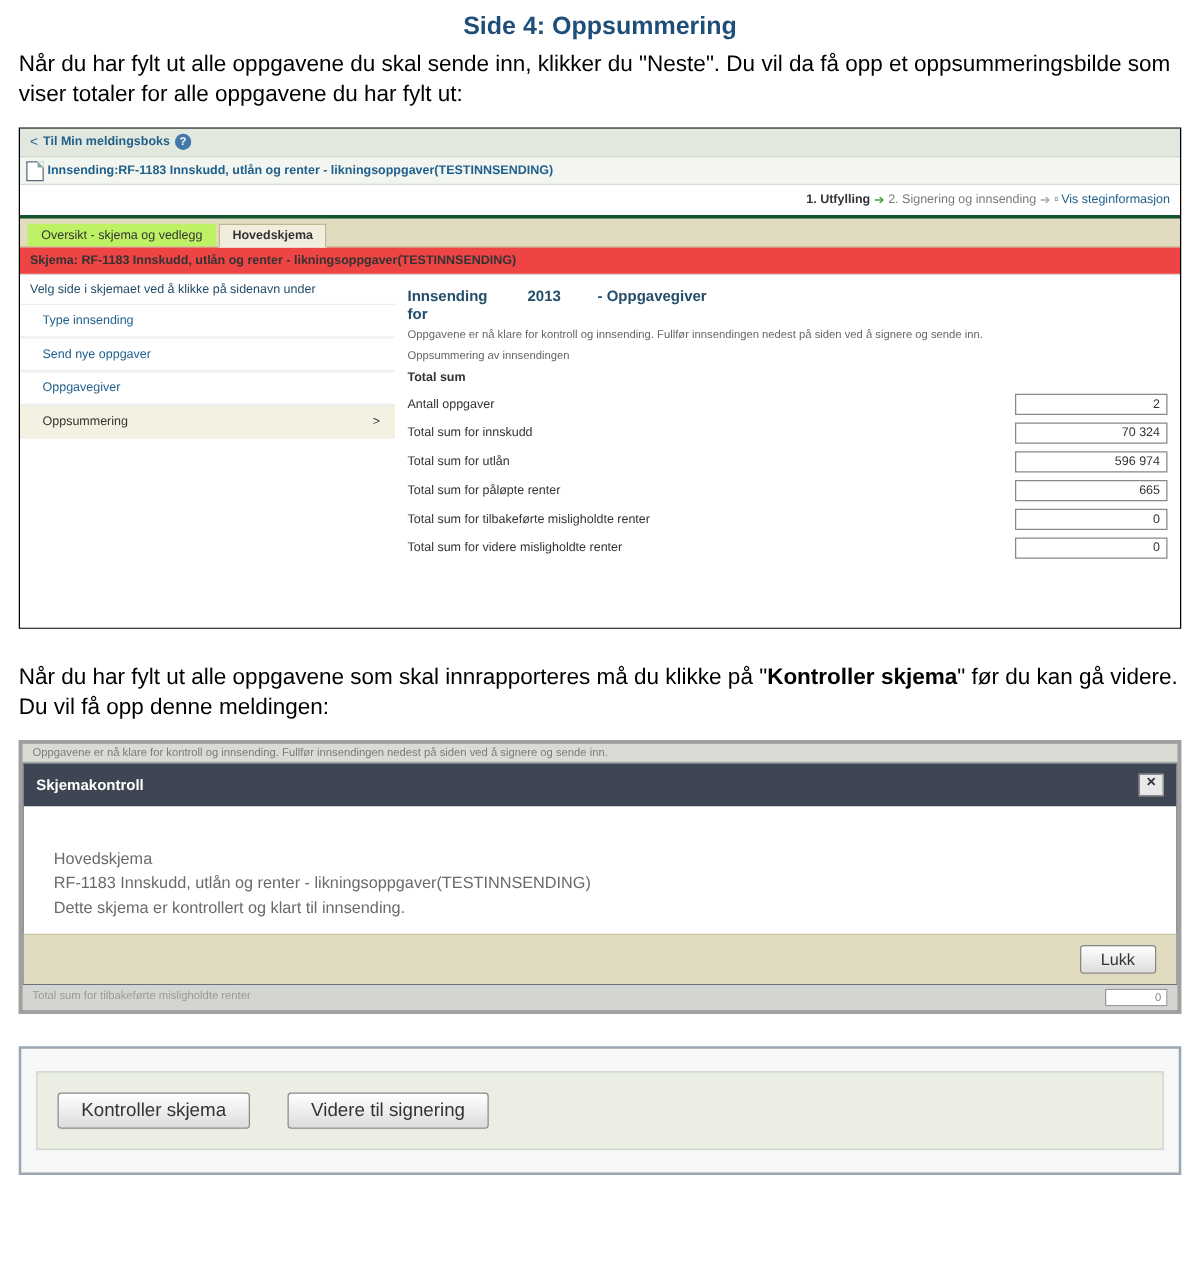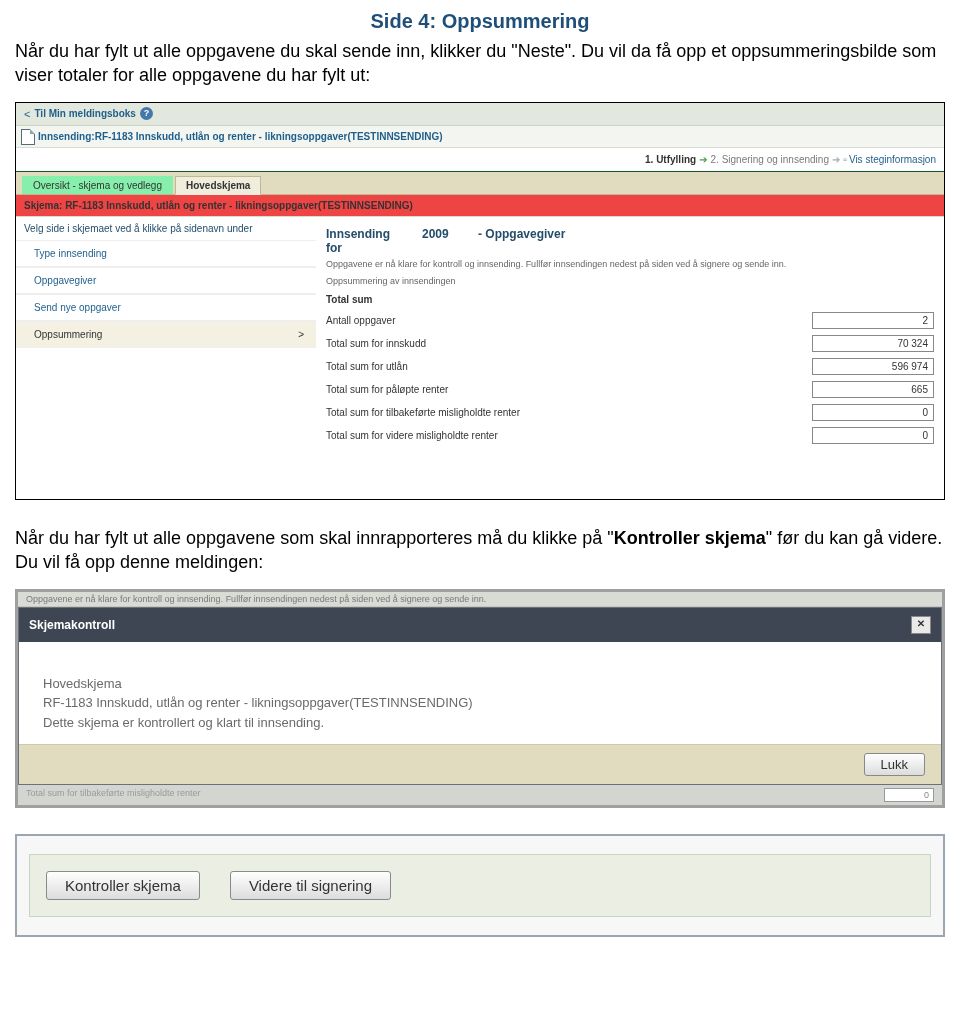--- a/index.html
+++ b/index.html
@@ -65,21 +65,21 @@
     content:''; position:absolute; right:-1px; top:-1px;
     border-top:5px solid #f3f5f1; border-left:5px solid #8aa;
   }
   .ss1 .titlerow .title-main { color: #1f5f8b; font-weight: bold; }
   .ss1 .titlerow .title-link { color: #1f5f8b; font-weight: bold; }
   .ss1 .steprow {
     background: #fff;
     display: flex;
     align-items: center;
     padding: 6px 8px;
-    border-bottom: 1px solid #14532d;
+    border-bottom: 3px solid #14532d;
     font-size: 10px;
   }
   .ss1 .steprow .spacer { flex: 1; }
   .ss1 .steprow .step-current { color: #333; font-weight: bold; }
   .ss1 .steprow .arrow-green { color: #4a9c4a; margin: 0 3px; }
   .ss1 .steprow .step-next { color: #7a7a7a; }
   .ss1 .steprow .arrow-gray { color: #aaa; margin: 0 3px; }
   .ss1 .steprow .steginfo { color: #1f5f8b; }
   .ss1 .tabrow {
     background: #e1dcc0;
@@ -87,21 +87,21 @@
     align-items: flex-end;
     padding: 0 6px;
     height: 22px;
     border-bottom: 1px solid #bfb993;
   }
   .ss1 .tabrow .tab {
     padding: 3px 10px;
     font-size: 10px;
     color: #333;
     margin-right: 2px;
-    background: #86efac;
+    background: #bef264;
     border: 1px solid transparent;
     border-bottom: none;
   }
   .ss1 .tabrow .tab.active {
     background: #f0eddd;
     border: 1px solid #bfb993;
     border-bottom: 1px solid #f0eddd;
     position: relative;
     top: 1px;
     font-weight: bold;
@@ -324,31 +324,31 @@
     </div>
     <div class="tabrow">
       <div class="tab">Oversikt - skjema og vedlegg</div>
       <div class="tab active">Hovedskjema</div>
     </div>
     <div class="subtitle">Skjema: RF-1183 Innskudd, utlån og renter - likningsoppgaver(TESTINNSENDING)</div>
     <div class="content">
       <div class="sidewrap">
         <div class="sidehint">Velg side i skjemaet ved å klikke på sidenavn under</div>
         <div class="sideitem">Type innsending</div>
+        <div class="sideitem">Send nye oppgaver</div>
         <div class="sideitem">Oppgavegiver</div>
-        <div class="sideitem">Send nye oppgaver</div>
         <div class="sideitem selected">
           <span>Oppsummering</span>
           <span>&gt;</span>
         </div>
       </div>
       <div class="main">
         <div class="innsend-head">
           <div class="ih-left">Innsending for</div>
-          <div class="ih-mid">2009</div>
+          <div class="ih-mid">2013</div>
           <div class="ih-right">- Oppgavegiver</div>
         </div>
         <div class="helptext">Oppgavene er nå klare for kontroll og innsending. Fullfør innsendingen nedest på siden ved å signere og sende inn.</div>
         <div class="helptext">Oppsummering av innsendingen</div>
         <div class="totalsum">Total sum</div>
         <div id="sumrows">
             <div class="sumrow">
               <div class="lbl">Antall oppgaver</div>
               <div class="val">2</div>
             </div>

